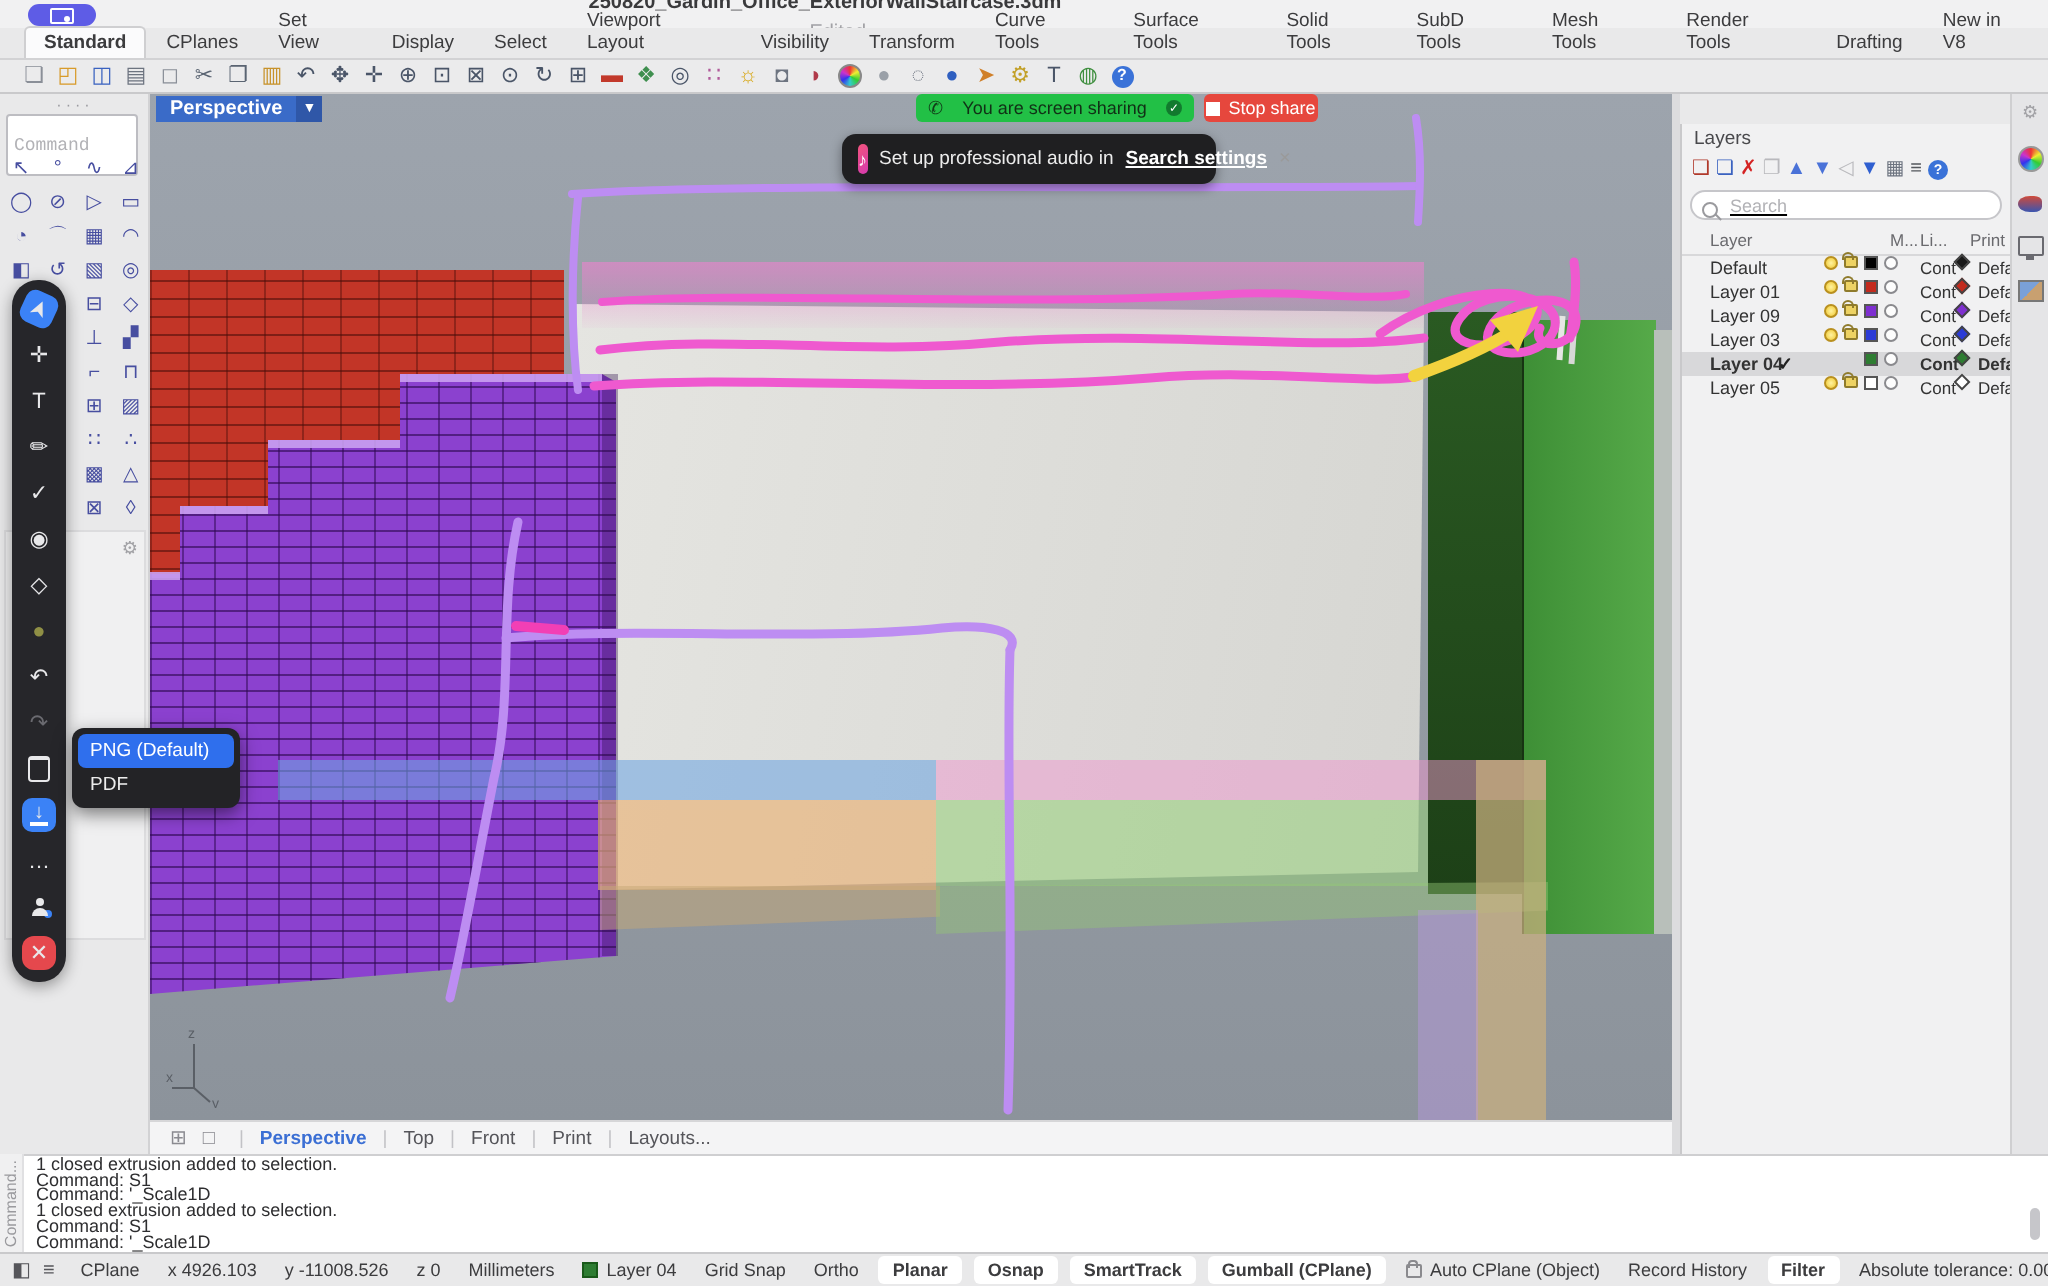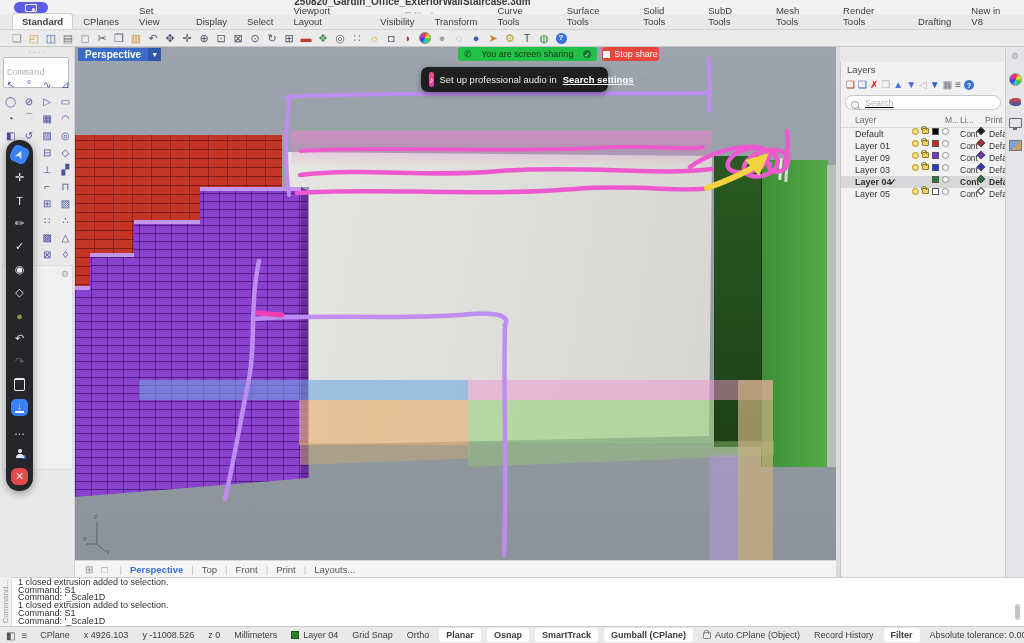--- a/index.html
+++ b/index.html
@@ -393,20 +393,24 @@
           <span class="bar"></span>
         </span>
       </div>
       <div class="ann-item">…</div>
       <div class="ann-item">
         <span class="i-person">
           <span class="i-dot"></span>
         </span>
       </div>
       <div class="ann-item danger">✕</div>
+    </div>
+  <div class="abs save-menu" id="saveMenu">
+      <div class="save-item selected">PNG (Default)</div>
+      <div class="save-item">PDF</div>
     </div>
 
   <div class="abs vp-tabs" id="vpTabs">
       <span class="vpt-ico">⊞</span>
       <span class="vpt-ico">□</span>
       <span class="vpt-sep">|</span>
       <span class="vpt active">Perspective</span>
       <span class="vpt-sep">|</span>
       <span class="vpt">Top</span>
       <span class="vpt-sep">|</span>

